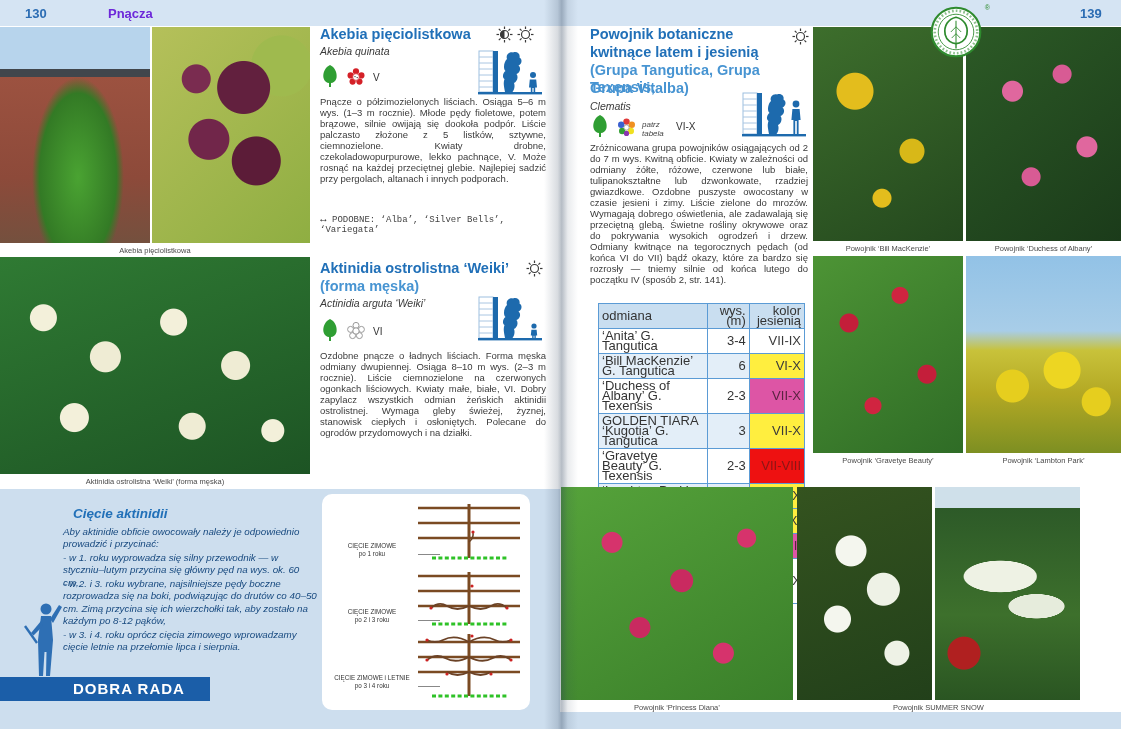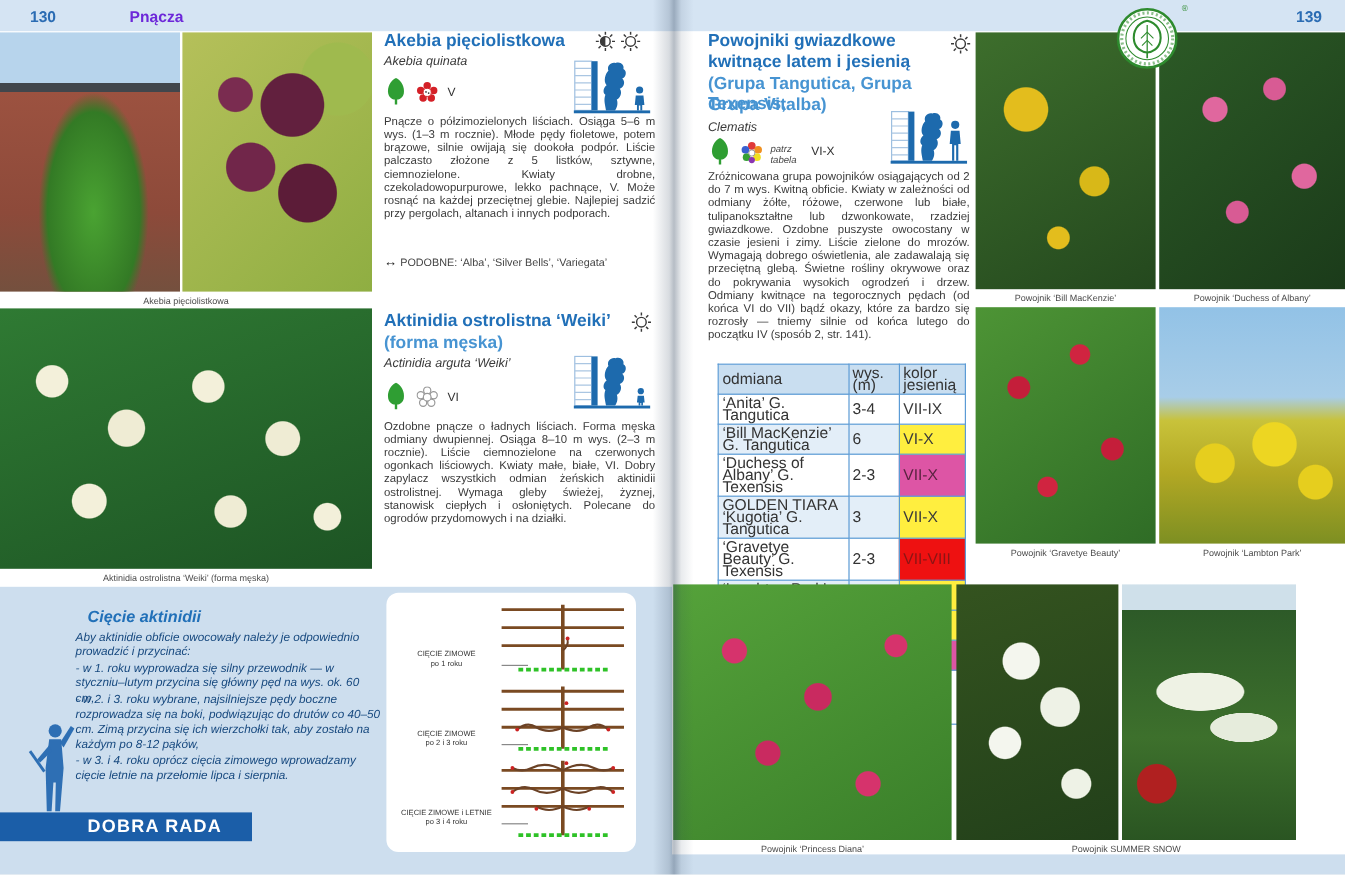--- a/index.html
+++ b/index.html
@@ -33,21 +33,21 @@
   .diag-panel{position:absolute;left:322px;top:494px;width:208px;height:216px;
               background:#ffffff;border-radius:10px;}
   .diag-label{position:absolute;left:4px;width:92px;text-align:center;
               font-size:6.3px;line-height:8px;color:#333;}
   .leader{position:absolute;height:1px;background:#888;}
   
   .cl-table{border-collapse:collapse;width:207px;table-layout:fixed;}
   .cl-table th,.cl-table td{border:1px solid #5b9bd5;font-size:13px;line-height:10px;
        padding:2px 3px;color:#333;vertical-align:middle;}
   .cl-table th{background:#c9def0;font-weight:normal;text-align:left;}
-  .cl-table th.c,.cl-table td.td-height,.cl-table td.td-color{text-align:left;}
+  .cl-table th.c,.cl-table td.td-height,.cl-table td.td-color{text-align:right;}
   .cl-table tbody tr:nth-child(even) td.td-variety,
   .cl-table tbody tr:nth-child(even) td.td-height{background:#e3eef8;}
   .col-variety{width:108px;}.col-height{width:42px;}.col-color{width:55px;}
   
   .fold{position:absolute;left:544px;top:0;width:34px;height:729px;z-index:6;pointer-events:none;
         background:linear-gradient(90deg,rgba(40,60,85,0) 0%,rgba(40,60,85,0.18) 40%,
         rgba(40,60,85,0.34) 52%,rgba(40,60,85,0.10) 70%,rgba(40,60,85,0) 100%);}
   
   .ph-akebia-wall{background:
      radial-gradient(ellipse 62px 135px at 78px 150px,#4aa332 0%,#337a25 62%,rgba(51,122,37,0) 74%),
@@ -183,21 +183,21 @@
         <line x1="1" y1="37" x2="15" y2="37"></line>
       </g>
     <rect x="15" y="1" width="5" height="41" fill="#1d6aad"></rect>
     <path d="M27,42 C26,36 25,33 26.5,29 C23.5,27 25.5,22 27.5,21 C24.5,18 26.5,11 29,9 C27.5,5 31,1.5 35,2.5 C39,1 42.5,4 41.5,7.5 C45,9.5 43.5,14.5 40.5,15.5 C43.5,18 42,23 38.5,24 C41,27.5 38.5,32 36,33 C37.5,37 35.5,41 34.5,42 Z" fill="#1d6aad"></path>
     <circle cx="55" cy="25" r="3" fill="#1d6aad"></circle>
     <path d="M51.8,29.5 L58.2,29.5 L59,37.5 L57.2,37.5 L57.2,42 L55.6,42 L55.6,38 L54.4,38 L54.4,42 L52.8,42 L52.8,37.5 L51,37.5 Z" fill="#1d6aad"></path>
     <rect x="0" y="42" width="64" height="2.4" fill="#1d6aad"></rect>
   </svg>
 
   <div class="body-text" style="left:320px;top:96px;width:226px;">Pnącze o półzimozielonych liściach. Osiąga 5–6 m wys. (1–3 m rocznie). Młode pędy fioletowe, potem brązowe, silnie owijają się dookoła podpór. Liście palczasto złożone z 5 listków, sztywne, ciemnozielone. Kwiaty drobne, czekoladowopurpurowe, lekko pachnące, V. Może rosnąć na każdej przeciętnej glebie. Najlepiej sadzić przy pergolach, altanach i innych podporach.</div>
-  <div class="similar" style="left:320px;top:213px;width:226px;"><b>↔</b> <span>PODOBNE: ‘Alba’, ‘Silver Bells’, ‘Variegata’</span></div>
+  <div class="similar" style="left:320px;top:213px;width:226px;font-family:Liberation Mono, monospace;"><b>↔</b> <span>PODOBNE: ‘Alba’, ‘Silver Bells’, ‘Variegata’</span></div>
 
   <div class="title" style="left:320px;top:260px;width:220px;">Aktinidia ostrolistna ‘Weiki’</div>
   <div class="title title-light" style="left:320px;top:278px;width:220px;">(forma męska)</div>
   <div class="latin" style="left:320px;top:297px;">Actinidia arguta ‘Weiki’</div>
   <svg class="icon" style="left:526px;top:260px;" width="17" height="17" viewBox="0 0 17 17">
     <g stroke="#3a3a3a" stroke-width="1.2">
         <line x1="8.5" y1="0.5" x2="8.5" y2="3"></line>
         <line x1="8.5" y1="14" x2="8.5" y2="16.5"></line>
         <line x1="0.5" y1="8.5" x2="3" y2="8.5"></line>
         <line x1="14" y1="8.5" x2="16.5" y2="8.5"></line>
@@ -319,21 +319,21 @@
       <circle cx="37" cy="178" r="1.6" fill="#cc2222"></circle>
         <circle cx="81" cy="178" r="1.6" fill="#cc2222"></circle>
       <circle cx="62" cy="140" r="1.6" fill="#cc2222"></circle>
       <line x1="22" y1="200" x2="98" y2="200" stroke="#2ec227" stroke-width="3.2" stroke-dasharray="4 2.4"></line>
     </svg>
   </div>
 
   <div class="hdr" style="left:560px;width:561px;"></div>
   <span class="hdr-num" style="left:1080px;">139</span>
 
-  <div class="title" style="left:590px;top:26px;width:200px;">Powojniki gwiazdkowe</div>
+  <div class="title" style="left:590px;top:26px;width:200px;">Powojnik botaniczne</div>
   <div class="title" style="left:590px;top:44px;width:200px;">kwitnące latem i jesienią</div>
   <div class="title title-light" style="left:590px;top:62px;width:210px;">(Grupa Tangutica, Grupa Texensis,</div>
   <div class="title title-light" style="left:590px;top:80px;width:210px;">Grupa Vitalba)</div>
   <div class="latin" style="left:590px;top:100px;">Clematis</div>
   <svg class="icon" style="left:792px;top:28px;" width="17" height="17" viewBox="0 0 17 17">
     <g stroke="#3a3a3a" stroke-width="1.2">
         <line x1="8.5" y1="0.5" x2="8.5" y2="3"></line>
         <line x1="8.5" y1="14" x2="8.5" y2="16.5"></line>
         <line x1="0.5" y1="8.5" x2="3" y2="8.5"></line>
         <line x1="14" y1="8.5" x2="16.5" y2="8.5"></line>

